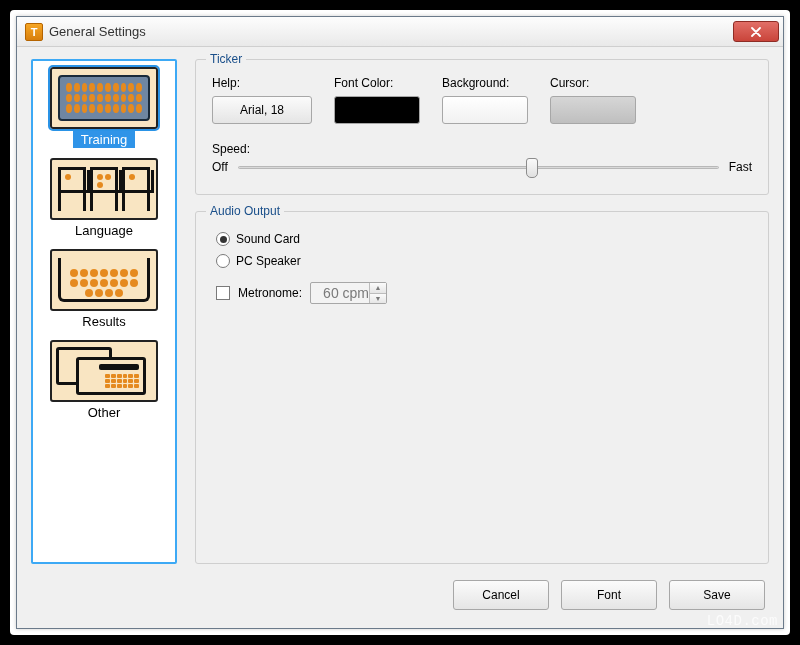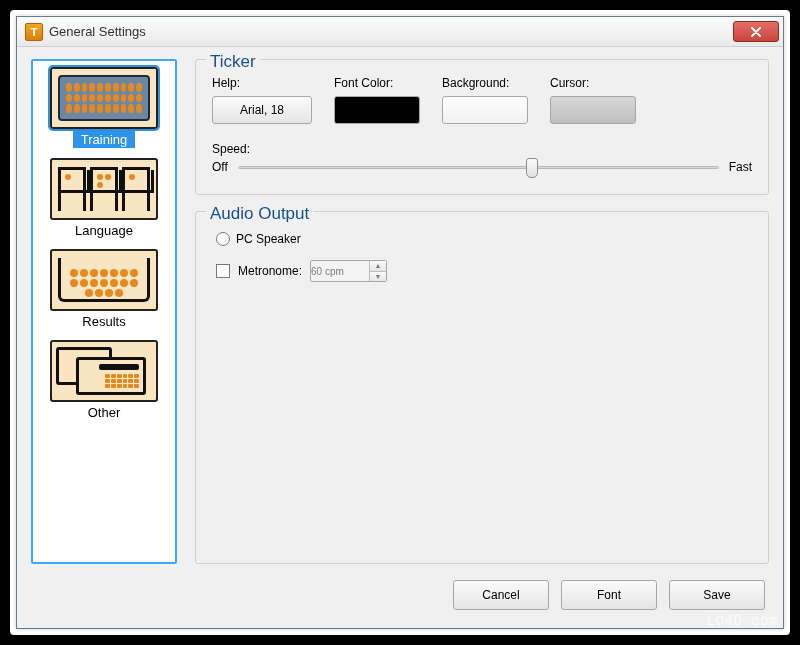--- a/index.html
+++ b/index.html
@@ -21,21 +21,21 @@
 .sidebar { width: 146px; border: 2px solid #3da9f5; background: #fff; border-radius: 2px; padding: 6px 16px; display: flex; flex-direction: column; align-items: center; gap: 4px; }
 .side-item { width: 120px; display:flex; flex-direction:column; align-items:center; cursor:pointer; margin-bottom: 6px; }
 .side-ico { width: 108px; height: 62px; background: #f9e5c2; border: 2px solid #222; border-radius: 3px; margin-bottom: 2px; display:flex; align-items:center; justify-content:center; overflow:hidden; }
 .side-item.selected .side-ico { outline: 2px solid #2a93e6; }
 .side-label { font-size: 13px; color: #000; padding: 1px 8px; }
 .side-item.selected .side-label { background: #2f94e8; color: #fff; }
 
 .content { flex: 1; display:flex; flex-direction:column; gap: 16px; }
 
 .groupbox { border: 1px solid #cfcfcf; border-radius: 3px; padding: 16px 16px 18px 16px; position: relative; }
-.groupbox .legend { position: absolute; top: -8px; left: 10px; background: #f0f0f0; padding: 0 4px; color: #1a4f8a; font-size: 17px; }
+.groupbox .legend { position: absolute; top: -8px; left: 10px; background: #f0f0f0; padding: 0 4px; color: #1a4f8a; font-size: 12px; }
 
 .ticker-row { display: flex; gap: 22px; align-items: flex-start; margin-bottom: 8px; }
 .col { display:flex; flex-direction:column; gap: 6px; }
 .lbl { color: #000; font-size: 12px; }
 
 .btn { background: linear-gradient(#fbfbfb, #e5e5e5); border: 1px solid #a7a7a7; border-radius: 3px; height: 28px; display:flex; align-items:center; justify-content:center; padding: 0 10px; cursor:pointer; font-size: 12px; min-width: 80px; }
 
 .swatch { width: 86px; height: 28px; border: 1px solid #a7a7a7; border-radius: 3px; cursor:pointer; }
 .sw-black { background: #000; }
 .sw-white { background: linear-gradient(#fff,#f1f1f1); }
@@ -49,21 +49,21 @@
 .slider-thumb { position:absolute; top:0; width:12px; height:20px; background:linear-gradient(#fafafa,#e0e0e0); border:1px solid #8c8c8c; border-radius:3px 3px 5px 5px; cursor:pointer; }
 
 .radio-row { display:flex; align-items:center; gap:6px; margin: 4px 0 8px 4px; }
 .radio { width:14px; height:14px; border:1px solid #7a7a7a; border-radius:50%; display:inline-flex; align-items:center; justify-content:center; background:#fff; cursor:pointer; }
 .radio.checked::after { content:""; width:7px; height:7px; background:#333; border-radius:50%; }
 
 .check-row { display:flex; align-items:center; gap:8px; margin: 14px 0 0 4px; }
 .checkbox { width:14px; height:14px; border:1px solid #7a7a7a; background:#fff; cursor:pointer; }
 
 .spinner { display:inline-flex; align-items:stretch; border:1px solid #a7a7a7; border-radius:2px; height:22px; background:#f3f3f3; color:#7a7a7a; }
-.spinner input { border:none; background:transparent; width:58px; text-align:left; font-size:10px; color:#7a7a7a; }
+.spinner input { border:none; background:transparent; width:58px; text-align:right; font-size:14px; color:#7a7a7a; }
 .spinner .spins { display:flex; flex-direction:column; border-left:1px solid #bcbcbc; }
 .spinner .spinbtn { width:16px; flex:1; display:flex; align-items:center; justify-content:center; font-size:7px; cursor:pointer; background:linear-gradient(#fbfbfb,#e5e5e5); }
 .spinner .spinbtn:first-child { border-bottom:1px solid #bcbcbc; }
 
 .footer { display:flex; justify-content:flex-end; gap:12px; padding: 2px 4px 6px 0; }
 .footer .btn { min-width: 96px; height: 30px; }
 
 .watermark { position:absolute; right: 22px; bottom: 16px; color: rgba(255,255,255,0.75); font-size: 14px; letter-spacing: 0.5px; font-family: Liberation Mono, monospace; }
 
 
@@ -268,20 +268,24 @@
                 </div>
                 <div class="slider-label">Fast</div>
               </div>
             </div>
           </div>
 
           <div class="groupbox" style="flex:1">
             <div class="legend">Audio Output</div>
 
             <div class="radio-row">
+              <span class="radio checked"></span>
+              <span>Sound Card</span>
+            </div>
+            <div class="radio-row">
               <span class="radio"></span>
               <span>PC Speaker</span>
             </div>
 
             <div class="check-row">
               <span class="checkbox"></span>
               <span>Metronome:</span>
               <div class="spinner">
                 <input disabled="" value="60 cpm" style="">
                 <div class="spins">

